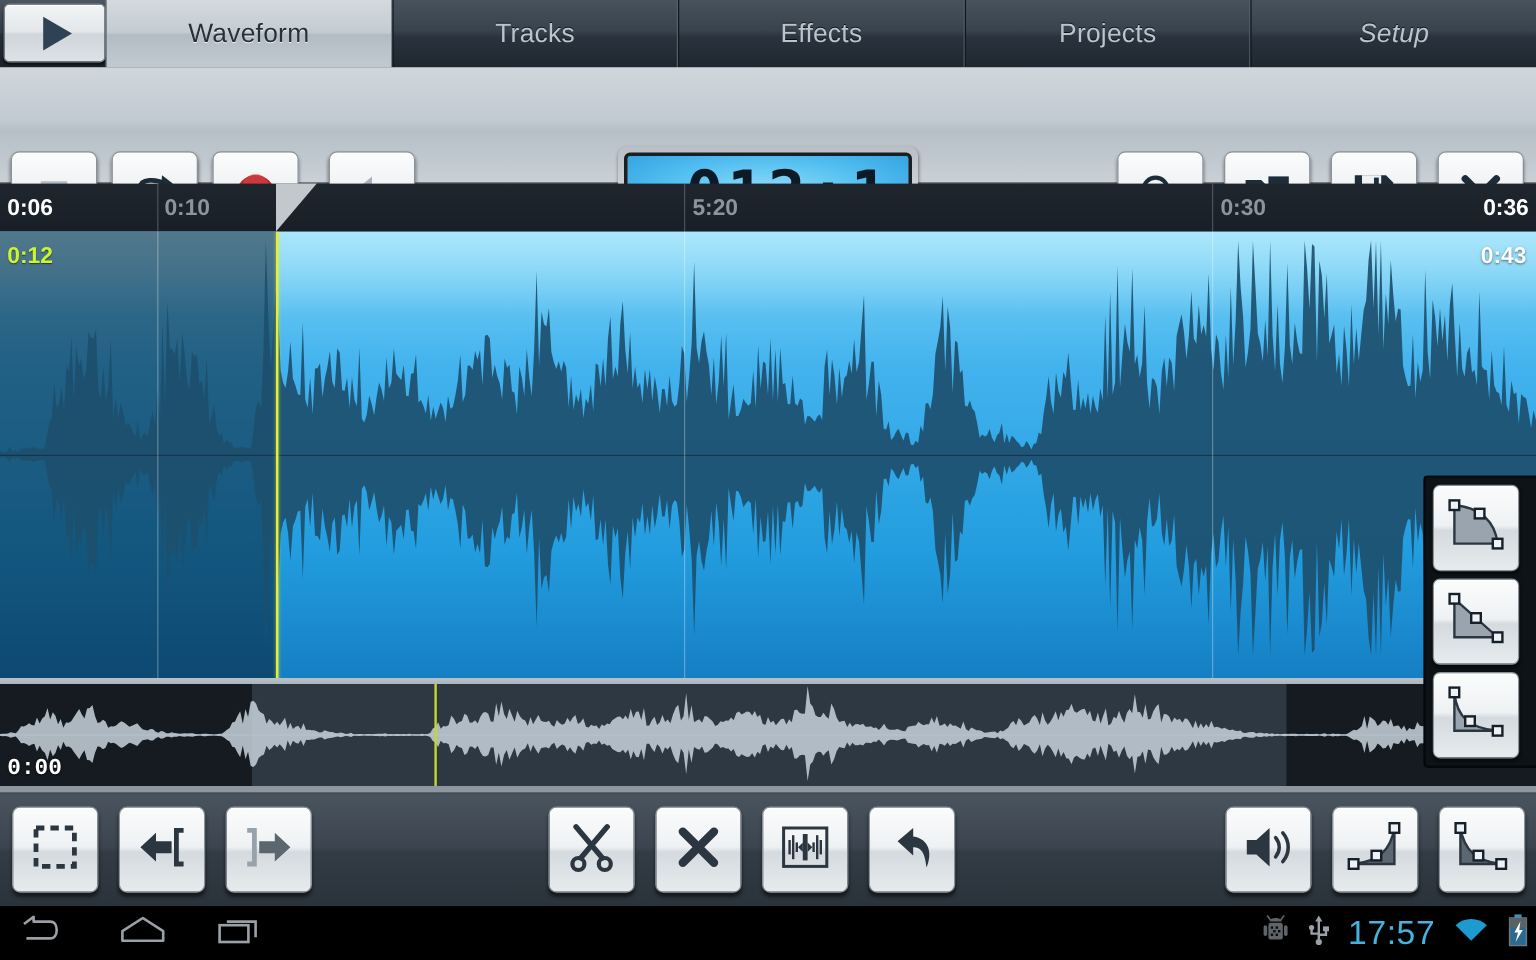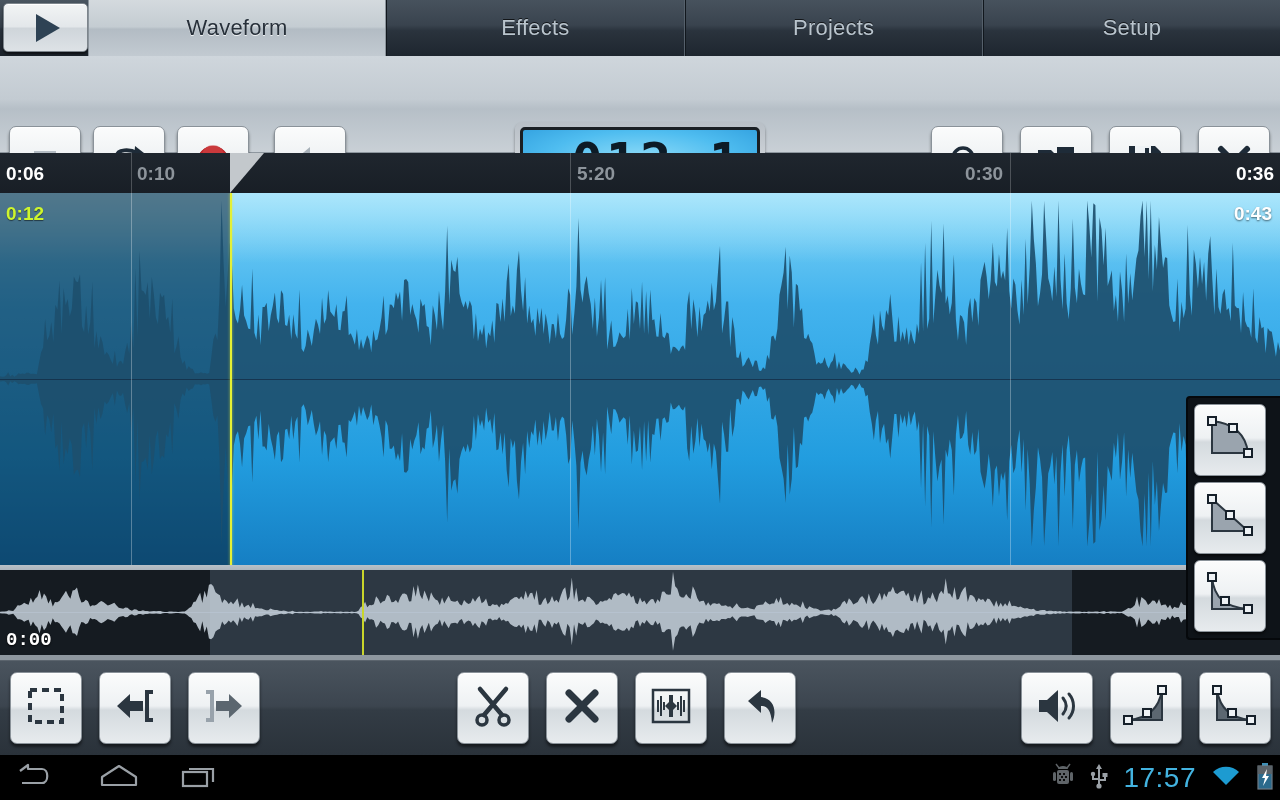--- a/index.html
+++ b/index.html
@@ -36,21 +36,21 @@
     border-left:1px solid #11171d;
     border-right:1px solid #55606b;
   }
   .tab.active {
     color:#27303a;
     text-shadow:0 1px 0 rgba(255,255,255,.75);
     background:linear-gradient(to bottom,#d4dade 0%,#c4ccd2 48%,#b3bcc4 52%,#c2cad1 100%);
     border-left:1px solid #8b949c;
     border-right:1px solid #8b949c;
   }
-  .tabbar .tab:last-child { border-right:none; }
+  .tabbar .tab:last-child { border-right:none;font-style:italic; }
 
   
   .toolbar {
     position:absolute; left:0; top:56px; width:1280px; height:97px;
     background:linear-gradient(to bottom,#cfd6dc 0%,#c3cbd2 45%,#b6bfc7 55%,#c9d0d6 100%);
     border-bottom:1px solid #8e979f;
   }
   .tbtn {
     position:absolute; top:70px; width:72px; height:72px;
     border-radius:7px;
@@ -239,20 +239,23 @@
       <span>
         <svg width="40" height="36" viewBox="0 0 40 36">
           <polygon points="10,4 34,18 10,32" fill="#2e4254"></polygon>
         </svg>
       </span>
     </div>
     <div class="tab active">
       <span>Waveform</span>
     </div>
     <div class="tab">
+      <span>Tracks</span>
+    </div>
+    <div class="tab">
       <span>Effects</span>
     </div>
     <div class="tab">
       <span>Projects</span>
     </div>
     <div class="tab">
       <span>Setup</span>
     </div>
   </div>
 
@@ -342,21 +345,21 @@
     </div>
   </div>
 
   <div class="ruler" id="ruler">
       <div class="rlabel bright" style="left: 6px;">0:06</div>
       <div class="rtick" style="left: 131px;"></div>
       <div class="rlabel" style="left: 137px;">0:10</div>
       <div class="rtick" style="left: 570px;"></div>
       <div class="rlabel" style="left: 577px;">5:20</div>
       <div class="rtick" style="left: 1010px;"></div>
-      <div class="rlabel" style="left: 965px;">0:30</div>
+      <div class="rlabel" style="left: 1017px;">0:30</div>
       <div class="rlabel bright" style="left: auto; right: 6px;">0:36</div>
     </div>
 
   <div class="wave" id="wave">
     <div class="wave-glow"></div>
     <div class="wave-dark-left" id="waveDark" style="width: 230px;"></div>
     <svg id="waveSvg" width="1280" height="372" style="position:absolute;left:0;top:0;">
         <path d="M0,186 L0.00,183.25 L2.05,183.71 L4.10,183.78 L6.15,182.55 L8.21,179.16 L10.26,183.49 L12.31,181.75 L14.36,183.69 L16.41,182.41 L18.46,180.33 L20.51,180.88 L22.56,180.61 L24.62,180.99 L26.67,179.86 L28.72,179.72 L30.77,180.89 L32.82,180.87 L34.87,181.02 L36.92,181.36 L38.97,170.10 L41.03,159.41 L43.08,154.80 L45.13,125.75 L47.18,147.20 L49.23,142.99 L51.28,128.94 L53.33,149.08 L55.38,111.87 L57.44,116.40 L59.49,87.81 L61.54,140.64 L63.59,95.37 L65.64,112.04 L67.69,106.04 L69.74,123.19 L71.79,115.97 L73.85,83.47 L75.90,88.31 L77.95,89.27 L80.00,81.18 L82.05,133.50 L84.10,138.99 L86.15,112.44 L88.21,141.18 L90.26,129.40 L92.31,88.72 L94.36,155.25 L96.41,138.29 L98.46,155.72 L100.51,143.10 L102.56,149.35 L104.62,161.97 L106.67,159.06 L108.72,161.84 L110.77,166.90 L112.82,171.03 L114.87,157.65 L116.92,173.94 L118.97,168.72 L121.03,167.74 L123.08,171.23 L125.13,158.70 L127.18,149.69 L129.23,160.72 L131.28,129.38 L133.33,155.62 L135.38,75.18 L137.44,144.04 L139.49,58.07 L141.54,97.27 L143.59,98.33 L145.64,102.00 L147.69,89.23 L149.74,125.71 L151.79,84.11 L153.85,100.94 L155.90,124.61 L157.95,131.35 L160.00,99.85 L162.05,104.59 L164.10,101.76 L166.15,127.02 L168.21,123.83 L170.26,139.56 L172.31,105.71 L174.36,160.13 L176.41,153.73 L178.46,143.51 L180.51,163.64 L182.56,170.72 L184.62,167.51 L186.67,177.04 L188.72,173.14 L190.77,175.43 L192.82,175.88 L194.87,180.39 L196.92,180.20 L198.97,180.37 L201.03,179.23 L203.08,180.30 L205.13,180.02 L207.18,180.86 L209.23,180.09 L211.28,164.45 L213.33,146.67 L215.38,140.46 L217.44,147.07 L219.49,101.84 L221.54,7.44 L223.59,70.23 L225.64,114.06 L227.69,82.02 L229.74,49.81 L231.79,66.79 L233.85,115.40 L235.90,125.98 L237.95,130.38 L240.00,117.00 L242.05,91.82 L244.10,122.42 L246.15,127.99 L248.21,135.52 L250.26,136.31 L252.31,75.55 L254.36,139.75 L256.41,146.69 L258.46,121.55 L260.51,152.16 L262.56,114.06 L264.62,113.91 L266.67,109.72 L268.72,138.31 L270.77,122.24 L272.82,112.81 L274.87,99.59 L276.92,125.34 L278.97,130.38 L281.03,97.26 L283.08,100.97 L285.13,131.99 L287.18,132.90 L289.23,121.74 L291.28,146.82 L293.33,121.14 L295.38,140.42 L297.44,145.64 L299.49,96.54 L301.54,155.87 L303.59,159.04 L305.64,152.63 L307.69,136.59 L309.74,143.95 L311.79,153.03 L313.85,137.78 L315.90,125.73 L317.95,131.57 L320.00,141.01 L322.05,104.70 L324.10,130.82 L326.15,125.85 L328.21,97.11 L330.26,118.42 L332.31,121.19 L334.36,123.90 L336.41,110.96 L338.46,136.86 L340.51,137.30 L342.56,118.43 L344.62,117.99 L346.67,102.27 L348.72,142.17 L350.77,140.25 L352.82,145.16 L354.87,151.63 L356.92,136.12 L358.97,157.55 L361.03,146.03 L363.08,156.02 L365.13,149.30 L367.18,142.34 L369.23,146.75 L371.28,158.93 L373.33,136.69 L375.38,147.67 L377.44,146.26 L379.49,136.39 L381.54,124.25 L383.59,102.42 L385.64,141.92 L387.69,136.09 L389.74,111.54 L391.79,111.69 L393.85,115.17 L395.90,99.48 L397.95,106.74 L400.00,98.42 L402.05,128.09 L404.10,86.89 L406.15,85.98 L408.21,89.05 L410.26,121.90 L412.31,110.91 L414.36,120.50 L416.41,126.38 L418.46,139.81 L420.51,105.81 L422.56,113.46 L424.62,110.88 L426.67,132.95 L428.72,134.34 L430.77,152.17 L432.82,112.35 L434.87,121.78 L436.92,137.10 L438.97,97.86 L441.03,121.10 L443.08,137.18 L445.13,98.18 L447.18,32.81 L449.23,111.83 L451.28,66.76 L453.33,77.26 L455.38,79.06 L457.44,63.69 L459.49,100.38 L461.54,108.94 L463.59,114.59 L465.64,107.98 L467.69,116.81 L469.74,107.56 L471.79,113.26 L473.85,146.58 L475.90,120.18 L477.95,148.56 L480.00,135.66 L482.05,142.32 L484.10,130.97 L486.15,155.44 L488.21,139.25 L490.26,143.37 L492.31,127.29 L494.36,149.80 L496.41,109.95 L498.46,111.09 L500.51,129.00 L502.56,105.55 L504.62,128.89 L506.67,88.60 L508.72,70.51 L510.77,122.91 L512.82,112.40 L514.87,120.73 L516.92,77.05 L518.97,57.66 L521.03,97.80 L523.08,117.97 L525.13,84.06 L527.18,130.60 L529.23,112.42 L531.28,130.19 L533.33,125.83 L535.38,142.90 L537.44,114.74 L539.49,131.65 L541.54,114.75 L543.59,141.07 L545.64,120.61 L547.69,132.76 L549.74,151.15 L551.79,131.12 L553.85,131.19 L555.90,145.60 L557.95,119.81 L560.00,140.86 L562.05,145.91 L564.10,143.92 L566.15,126.16 L568.21,95.28 L570.26,101.88 L572.31,141.72 L574.36,119.89 L576.41,93.24 L578.46,24.92 L580.51,96.74 L582.56,109.43 L584.62,91.42 L586.67,83.07 L588.72,100.08 L590.77,111.20 L592.82,136.33 L594.87,104.41 L596.92,143.68 L598.97,124.75 L601.03,86.85 L603.08,129.00 L605.13,84.04 L607.18,156.41 L609.23,141.45 L611.28,127.13 L613.33,153.97 L615.38,153.47 L617.44,148.34 L619.49,139.31 L621.54,142.64 L623.59,145.16 L625.64,143.09 L627.69,115.81 L629.74,146.97 L631.79,94.77 L633.85,131.01 L635.90,108.16 L637.95,109.64 L640.00,135.99 L642.05,88.68 L644.10,140.85 L646.15,98.08 L648.21,141.93 L650.26,96.59 L652.31,127.21 L654.36,126.18 L656.41,143.58 L658.46,143.80 L660.51,120.01 L662.56,143.22 L664.62,145.13 L666.67,139.16 L668.72,140.74 L670.77,160.90 L672.82,153.74 L674.87,153.88 L676.92,156.00 L678.97,158.47 L681.03,154.37 L683.08,152.29 L685.13,156.97 L687.18,111.95 L689.23,98.19 L691.28,136.14 L693.33,106.28 L695.38,119.78 L697.44,144.27 L699.49,113.46 L701.54,138.28 L703.59,122.03 L705.64,119.70 L707.69,107.54 L709.74,118.40 L711.79,89.55 L713.85,117.22 L715.90,108.40 L717.95,79.79 L720.00,52.93 L722.05,140.41 L724.10,126.72 L726.15,108.38 L728.21,108.49 L730.26,154.17 L732.31,124.11 L734.36,135.94 L736.41,164.19 L738.46,165.00 L740.51,157.95 L742.56,173.75 L744.62,171.38 L746.67,166.99 L748.72,164.21 L750.77,169.36 L752.82,174.20 L754.87,167.60 L756.92,167.84 L758.97,177.44 L761.03,177.96 L763.08,174.30 L765.13,176.21 L767.18,161.74 L769.23,166.76 L771.28,143.76 L773.33,142.57 L775.38,148.07 L777.44,135.60 L779.49,101.75 L781.54,91.41 L783.59,79.54 L785.64,53.66 L787.69,116.48 L789.74,62.46 L791.79,79.47 L793.85,134.51 L795.90,90.82 L797.95,92.67 L800.00,117.92 L802.05,115.03 L804.10,144.98 L806.15,146.00 L808.21,140.64 L810.26,147.39 L812.31,150.20 L814.36,159.94 L816.41,171.78 L818.46,168.99 L820.51,170.83 L822.56,169.64 L824.62,164.25 L826.67,171.74 L828.72,175.52 L830.77,169.91 L832.82,167.57 L834.87,159.52 L836.92,176.50 L838.97,168.35 L841.03,176.22 L843.08,170.22 L845.13,171.87 L847.18,174.66 L849.23,176.65 L851.28,179.76 L853.33,178.88 L855.38,174.49 L857.44,177.37 L859.49,181.54 L861.54,176.87 L863.59,176.44 L865.64,167.32 L867.69,169.07 L869.74,150.89 L871.79,138.65 L873.85,120.63 L875.90,141.98 L877.95,151.78 L880.00,117.49 L882.05,132.77 L884.10,138.33 L886.15,116.89 L888.21,122.40 L890.26,100.82 L892.31,124.77 L894.36,148.75 L896.41,148.56 L898.46,123.23 L900.51,148.92 L902.56,138.36 L904.62,147.45 L906.67,134.16 L908.72,152.03 L910.77,136.71 L912.82,146.09 L914.87,151.26 L916.92,130.64 L918.97,141.10 L921.03,69.59 L923.08,138.81 L925.13,49.94 L927.18,135.98 L929.23,125.72 L931.28,27.74 L933.33,130.25 L935.38,101.68 L937.44,76.70 L939.49,92.31 L941.54,100.05 L943.59,30.42 L945.64,110.51 L947.69,102.38 L949.74,121.54 L951.79,109.99 L953.85,61.47 L955.90,126.50 L957.95,147.67 L960.00,122.04 L962.05,123.42 L964.10,129.20 L966.15,151.92 L968.21,115.96 L970.26,105.10 L972.31,129.39 L974.36,104.95 L976.41,109.55 L978.46,132.88 L980.51,87.12 L982.56,77.63 L984.62,68.82 L986.67,83.80 L988.72,106.37 L990.77,86.85 L992.82,49.35 L994.87,88.88 L996.92,93.70 L998.97,60.99 L1001.03,85.77 L1003.08,77.79 L1005.13,87.56 L1007.18,34.67 L1009.23,97.96 L1011.28,115.77 L1013.33,85.56 L1015.38,91.68 L1017.44,117.42 L1019.49,131.81 L1021.54,86.38 L1023.59,121.95 L1025.64,45.69 L1027.69,111.25 L1029.74,73.93 L1031.79,7.64 L1033.85,46.15 L1035.90,70.75 L1037.95,113.28 L1040.00,100.54 L1042.05,81.26 L1044.10,7.80 L1046.15,44.94 L1048.21,85.22 L1050.26,93.25 L1052.31,108.26 L1054.36,73.45 L1056.41,103.96 L1058.46,7.44 L1060.51,86.37 L1062.56,116.22 L1064.62,60.43 L1066.67,110.23 L1068.72,126.19 L1070.77,95.67 L1072.82,25.87 L1074.87,94.41 L1076.92,110.34 L1078.97,75.88 L1081.03,91.16 L1083.08,101.25 L1085.13,102.27 L1087.18,7.44 L1089.23,30.50 L1091.28,64.52 L1093.33,10.27 L1095.38,12.32 L1097.44,108.60 L1099.49,24.15 L1101.54,36.52 L1103.59,72.46 L1105.64,34.72 L1107.69,93.12 L1109.74,85.98 L1111.79,77.35 L1113.85,117.95 L1115.90,102.03 L1117.95,128.69 L1120.00,78.44 L1122.05,97.46 L1124.10,128.94 L1126.15,60.51 L1128.21,110.85 L1130.26,80.33 L1132.31,107.39 L1134.36,85.98 L1136.41,65.38 L1138.46,57.40 L1140.51,23.42 L1142.56,7.44 L1144.62,63.90 L1146.67,7.44 L1148.72,85.94 L1150.77,7.44 L1152.82,98.14 L1154.87,51.73 L1156.92,76.96 L1158.97,23.65 L1161.03,52.11 L1163.08,74.98 L1165.13,64.30 L1167.18,64.93 L1169.23,112.30 L1171.28,121.37 L1173.33,128.96 L1175.38,128.31 L1177.44,85.47 L1179.49,138.90 L1181.54,108.64 L1183.59,125.28 L1185.64,115.55 L1187.69,31.91 L1189.74,100.94 L1191.79,122.85 L1193.85,56.71 L1195.90,70.84 L1197.95,95.62 L1200.00,63.88 L1202.05,91.15 L1204.10,68.99 L1206.15,108.04 L1208.21,61.04 L1210.26,42.93 L1212.31,86.08 L1214.36,121.68 L1216.41,75.59 L1218.46,114.12 L1220.51,120.91 L1222.56,101.22 L1224.62,95.80 L1226.67,117.37 L1228.72,115.03 L1230.77,128.35 L1232.82,49.71 L1234.87,112.50 L1236.92,115.04 L1238.97,115.25 L1241.03,140.18 L1243.08,98.92 L1245.13,127.88 L1247.18,133.44 L1249.23,134.71 L1251.28,144.81 L1253.33,95.28 L1255.38,144.39 L1257.44,150.27 L1259.49,124.07 L1261.54,135.55 L1263.59,133.84 L1265.64,160.14 L1267.69,135.09 L1269.74,137.91 L1271.79,138.83 L1273.85,150.69 L1275.90,163.74 L1277.95,148.92 L1280.00,157.43 L1280.00,212.78 L1277.95,220.76 L1275.90,206.86 L1273.85,219.11 L1271.79,230.22 L1269.74,231.08 L1267.69,233.72 L1265.64,210.25 L1263.59,234.90 L1261.54,233.30 L1259.49,244.06 L1257.44,219.49 L1255.38,225.01 L1253.33,271.05 L1251.28,224.62 L1249.23,234.08 L1247.18,235.27 L1245.13,240.49 L1243.08,267.64 L1241.03,228.96 L1238.97,252.33 L1236.92,252.52 L1234.87,254.90 L1232.82,313.77 L1230.77,240.05 L1228.72,252.54 L1226.67,250.34 L1224.62,270.56 L1222.56,265.49 L1220.51,247.02 L1218.46,253.39 L1216.41,289.51 L1214.36,246.30 L1212.31,279.67 L1210.26,320.13 L1208.21,303.15 L1206.15,259.09 L1204.10,295.70 L1202.05,274.92 L1200.00,300.48 L1197.95,270.73 L1195.90,293.96 L1193.85,307.21 L1191.79,245.20 L1189.74,265.74 L1187.69,330.46 L1185.64,252.05 L1183.59,242.92 L1181.54,258.52 L1179.49,230.16 L1177.44,280.24 L1175.38,240.08 L1173.33,239.48 L1171.28,246.59 L1169.23,255.09 L1167.18,299.51 L1165.13,300.09 L1163.08,290.08 L1161.03,311.52 L1158.97,338.20 L1156.92,288.22 L1154.87,311.88 L1152.82,268.37 L1150.77,353.40 L1148.72,279.80 L1146.67,353.40 L1144.62,300.47 L1142.56,353.40 L1140.51,338.42 L1138.46,306.56 L1136.41,299.08 L1134.36,279.77 L1132.31,259.69 L1130.26,285.07 L1128.21,256.45 L1126.15,303.64 L1124.10,239.49 L1122.05,269.01 L1120.00,286.84 L1117.95,239.73 L1115.90,264.72 L1113.85,249.80 L1111.79,287.86 L1109.74,279.77 L1107.69,273.07 L1105.64,327.83 L1103.59,292.44 L1101.54,326.14 L1099.49,337.74 L1097.44,258.56 L1095.38,348.83 L1093.33,350.75 L1091.28,299.89 L1089.23,331.78 L1087.18,353.40 L1085.13,264.50 L1083.08,265.46 L1081.03,274.91 L1078.97,289.24 L1076.92,256.93 L1074.87,271.86 L1072.82,336.13 L1070.77,270.69 L1068.72,242.07 L1066.67,257.04 L1064.62,303.72 L1062.56,251.42 L1060.51,279.40 L1058.46,353.40 L1056.41,262.92 L1054.36,291.51 L1052.31,258.88 L1050.26,272.95 L1048.21,280.48 L1046.15,318.24 L1044.10,353.06 L1042.05,284.19 L1040.00,266.12 L1037.95,254.18 L1035.90,294.05 L1033.85,317.10 L1031.79,353.21 L1029.74,291.06 L1027.69,256.08 L1025.64,317.54 L1023.59,246.05 L1021.54,279.40 L1019.49,236.80 L1017.44,250.29 L1015.38,274.43 L1013.33,280.16 L1011.28,251.84 L1009.23,268.53 L1007.18,327.87 L1005.13,278.29 L1003.08,287.45 L1001.03,279.96 L998.97,303.19 L996.92,272.53 L994.87,277.05 L992.82,314.11 L990.77,278.95 L988.72,260.65 L986.67,281.81 L984.62,295.85 L982.56,287.60 L980.51,278.70 L978.46,235.80 L976.41,257.67 L974.36,261.99 L972.31,239.07 L970.26,261.84 L968.21,251.66 L966.15,217.95 L964.10,239.25 L962.05,244.67 L960.00,245.96 L957.95,221.93 L955.90,241.78 L953.85,302.74 L951.79,257.26 L949.74,246.43 L947.69,264.39 L945.64,256.77 L943.59,331.86 L941.54,266.58 L939.49,273.83 L937.44,288.47 L935.38,265.05 L933.33,238.26 L931.28,334.36 L929.23,242.51 L927.18,232.90 L925.13,313.55 L923.08,230.24 L921.03,295.14 L918.97,228.10 L916.92,237.90 L914.87,218.57 L912.82,223.41 L910.77,232.21 L908.72,217.85 L906.67,234.60 L904.62,222.14 L902.56,230.66 L900.51,220.77 L898.46,244.84 L896.41,221.10 L894.36,220.92 L892.31,243.41 L890.26,265.86 L888.21,245.62 L886.15,250.79 L884.10,230.69 L882.05,235.90 L880.00,250.23 L877.95,218.08 L875.90,227.27 L873.85,247.28 L871.79,230.39 L869.74,218.92 L867.69,201.87 L865.64,203.52 L863.59,194.96 L861.54,194.56 L859.49,190.18 L857.44,194.09 L855.38,196.79 L853.33,192.68 L851.28,191.85 L849.23,194.77 L847.18,196.63 L845.13,199.25 L843.08,200.79 L841.03,195.17 L838.97,202.54 L836.92,194.91 L834.87,210.83 L832.82,203.27 L830.77,201.09 L828.72,195.82 L826.67,199.37 L824.62,206.39 L822.56,201.34 L820.51,200.23 L818.46,201.94 L816.41,199.33 L814.36,210.43 L812.31,219.56 L810.26,222.20 L808.21,228.52 L806.15,223.50 L804.10,224.45 L802.05,252.53 L800.00,249.83 L797.95,273.49 L795.90,275.23 L793.85,234.27 L791.79,285.87 L789.74,301.82 L787.69,251.18 L785.64,310.07 L783.59,285.81 L781.54,274.68 L779.49,264.98 L777.44,233.25 L775.38,221.55 L773.33,226.72 L771.28,225.60 L769.23,204.04 L767.18,208.74 L765.13,195.18 L763.08,196.97 L761.03,193.53 L758.97,194.02 L756.92,203.03 L754.87,203.25 L752.82,197.07 L750.77,201.60 L748.72,206.43 L746.67,203.82 L744.62,199.71 L742.56,197.49 L740.51,212.30 L738.46,205.68 L736.41,206.44 L734.36,232.93 L732.31,244.02 L730.26,215.84 L728.21,258.67 L726.15,258.76 L724.10,241.58 L722.05,228.75 L720.00,310.76 L717.95,285.58 L715.90,258.75 L713.85,250.48 L711.79,276.42 L709.74,249.37 L707.69,259.56 L705.64,248.15 L703.59,245.98 L701.54,230.74 L699.49,254.01 L697.44,225.12 L695.38,248.08 L693.33,260.74 L691.28,232.74 L689.23,268.32 L687.18,255.42 L685.13,213.22 L683.08,217.60 L681.03,215.66 L678.97,211.81 L676.92,214.12 L674.87,216.12 L672.82,216.24 L670.77,209.53 L668.72,228.43 L666.67,229.91 L664.62,224.32 L662.56,226.11 L660.51,247.87 L658.46,225.56 L656.41,225.77 L654.36,242.08 L652.31,241.11 L650.26,269.82 L648.21,227.32 L646.15,268.42 L644.10,228.33 L642.05,277.23 L640.00,232.89 L637.95,257.59 L635.90,258.97 L633.85,237.55 L631.79,271.53 L629.74,222.59 L627.69,251.80 L625.64,226.23 L623.59,224.29 L621.54,226.65 L619.49,229.77 L617.44,221.31 L615.38,216.50 L613.33,216.03 L611.28,241.19 L609.23,227.76 L607.18,213.74 L605.13,281.58 L603.08,239.44 L601.03,278.95 L598.97,243.42 L596.92,225.68 L594.87,262.49 L592.82,232.56 L590.77,256.13 L588.72,266.55 L586.67,282.50 L584.62,274.67 L582.56,257.79 L580.51,269.68 L578.46,337.01 L576.41,272.96 L574.36,247.98 L572.31,227.52 L570.26,264.86 L568.21,271.05 L566.15,242.10 L564.10,225.45 L562.05,223.58 L560.00,228.32 L557.95,248.05 L555.90,223.88 L553.85,237.39 L551.79,237.45 L549.74,218.67 L547.69,235.91 L545.64,247.31 L543.59,228.12 L541.54,252.80 L539.49,236.96 L537.44,252.81 L535.38,226.41 L533.33,242.41 L531.28,238.33 L529.23,254.99 L527.18,237.94 L525.13,281.57 L523.08,249.78 L521.03,268.69 L518.97,306.32 L516.92,288.14 L514.87,247.19 L512.82,255.00 L510.77,245.15 L508.72,294.27 L506.67,277.32 L504.62,239.55 L502.56,261.43 L500.51,239.44 L498.46,256.23 L496.41,257.30 L494.36,219.94 L492.31,241.04 L490.26,225.97 L488.21,229.83 L486.15,214.65 L484.10,237.59 L482.05,226.95 L480.00,233.20 L477.95,221.10 L475.90,247.71 L473.85,222.96 L471.79,254.19 L469.74,259.54 L467.69,250.87 L465.64,259.15 L463.59,252.95 L461.54,258.24 L459.49,266.26 L457.44,300.66 L455.38,286.26 L453.33,287.94 L451.28,297.78 L449.23,255.54 L447.18,329.62 L445.13,268.33 L443.08,231.77 L441.03,246.84 L438.97,268.63 L436.92,231.84 L434.87,246.20 L432.82,255.05 L430.77,217.72 L428.72,234.43 L426.67,235.73 L424.62,256.42 L422.56,254.01 L420.51,261.18 L418.46,229.30 L416.41,241.89 L414.36,247.40 L412.31,256.40 L410.26,246.09 L408.21,276.89 L406.15,279.77 L404.10,278.91 L402.05,240.29 L400.00,268.11 L397.95,260.30 L395.90,267.11 L393.85,252.40 L391.79,255.66 L389.74,255.81 L387.69,232.79 L385.64,227.32 L383.59,264.36 L381.54,243.89 L379.49,232.51 L377.44,223.26 L375.38,221.94 L373.33,232.23 L371.28,211.38 L369.23,222.80 L367.18,226.93 L365.13,220.41 L363.08,214.11 L361.03,223.47 L358.97,212.68 L356.92,232.76 L354.87,218.22 L352.82,224.28 L350.77,228.89 L348.72,227.09 L346.67,264.50 L344.62,249.76 L342.56,249.35 L340.51,231.65 L338.46,232.07 L336.41,256.35 L334.36,244.22 L332.31,246.76 L330.26,249.35 L328.21,269.34 L326.15,242.39 L324.10,237.73 L322.05,262.22 L320.00,228.18 L317.95,237.03 L315.90,242.50 L313.85,231.21 L311.79,216.91 L309.74,225.42 L307.69,232.32 L305.64,217.29 L303.59,211.28 L301.54,214.25 L299.49,269.87 L297.44,223.84 L295.38,228.74 L293.33,246.80 L291.28,222.73 L289.23,246.25 L287.18,235.78 L285.13,236.64 L283.08,265.72 L281.03,269.19 L278.97,238.15 L276.92,242.87 L274.87,267.01 L272.82,254.62 L270.77,245.78 L268.72,230.71 L266.67,257.52 L264.62,253.58 L262.56,253.45 L260.51,217.73 L258.46,246.43 L256.41,222.85 L254.36,229.36 L252.31,289.55 L250.26,232.58 L248.21,233.33 L246.15,240.39 L244.10,245.61 L242.05,274.30 L240.00,250.69 L237.95,238.15 L235.90,242.27 L233.85,252.19 L231.79,297.76 L229.74,313.67 L227.69,283.48 L225.64,253.44 L223.59,294.53 L221.54,353.40 L219.49,264.90 L217.44,222.50 L215.38,228.69 L213.33,222.87 L211.28,206.21 L209.23,191.54 L207.18,190.82 L205.13,191.60 L203.08,191.35 L201.03,192.34 L198.97,191.28 L196.92,191.44 L194.87,191.26 L192.82,195.49 L190.77,195.91 L188.72,198.05 L186.67,194.40 L184.62,203.33 L182.56,200.33 L180.51,206.96 L178.46,225.83 L176.41,216.25 L174.36,210.25 L172.31,261.27 L170.26,229.53 L168.21,244.28 L166.15,241.29 L164.10,264.97 L162.05,262.32 L160.00,266.77 L157.95,237.23 L155.90,243.55 L153.85,265.74 L151.79,281.52 L149.74,242.52 L147.69,276.72 L145.64,264.75 L143.59,268.19 L141.54,269.18 L139.49,305.94 L137.44,225.34 L135.38,289.89 L133.33,214.48 L131.28,239.08 L129.23,209.70 L127.18,220.04 L125.13,211.60 L123.08,199.85 L121.03,203.12 L118.97,202.20 L116.92,197.31 L114.87,212.58 L112.82,200.04 L110.77,203.90 L108.72,208.65 L106.67,211.25 L104.62,208.53 L102.56,220.36 L100.51,226.22 L98.46,214.39 L96.41,230.72 L94.36,214.83 L92.31,277.20 L90.26,239.06 L88.21,228.02 L86.15,254.96 L84.10,230.07 L82.05,235.22 L80.00,284.26 L77.95,276.68 L75.90,277.58 L73.85,282.12 L71.79,251.66 L69.74,244.89 L67.69,260.96 L65.64,255.33 L63.59,270.97 L61.54,228.53 L59.49,278.05 L57.44,251.25 L55.38,255.50 L53.33,220.61 L51.28,239.50 L49.23,226.32 L47.18,222.37 L45.13,242.48 L43.08,215.25 L41.03,210.93 L38.97,200.90 L36.92,190.35 L34.87,190.67 L32.82,190.81 L30.77,190.79 L28.72,191.88 L26.67,191.75 L24.62,190.70 L22.56,191.05 L20.51,190.80 L18.46,191.31 L16.41,189.36 L14.36,188.17 L12.31,189.99 L10.26,188.35 L8.21,192.41 L6.15,189.23 L4.10,188.08 L2.05,188.15 L0.00,188.57 Z" fill="#1d4f6e" opacity="0.92"></path>
       </svg>
     <div class="wave-center"></div>

